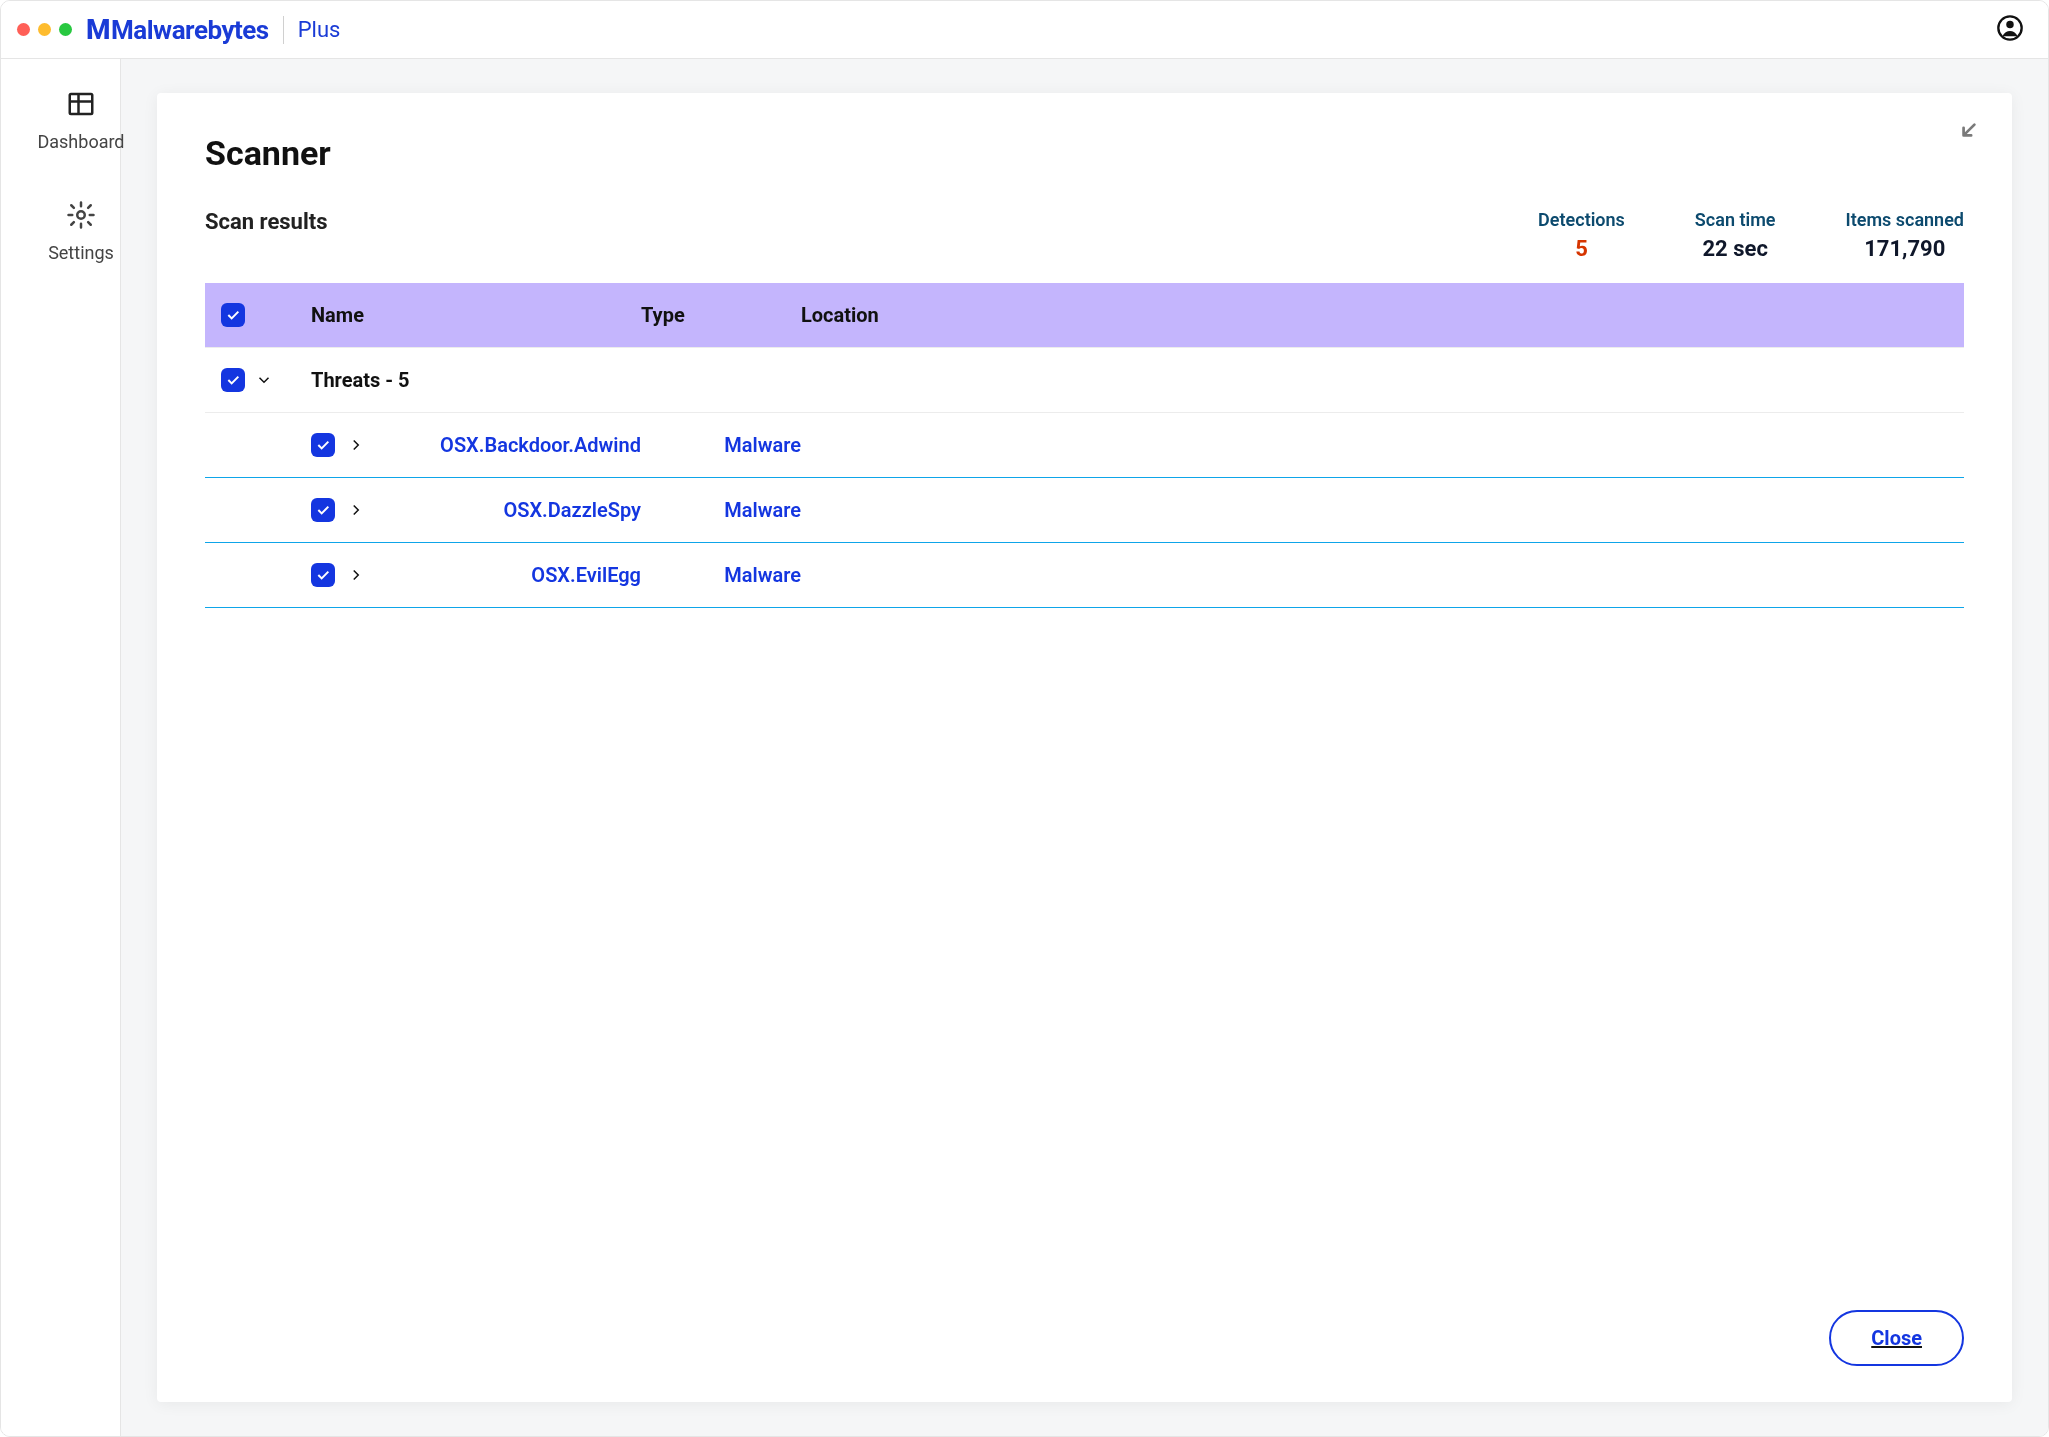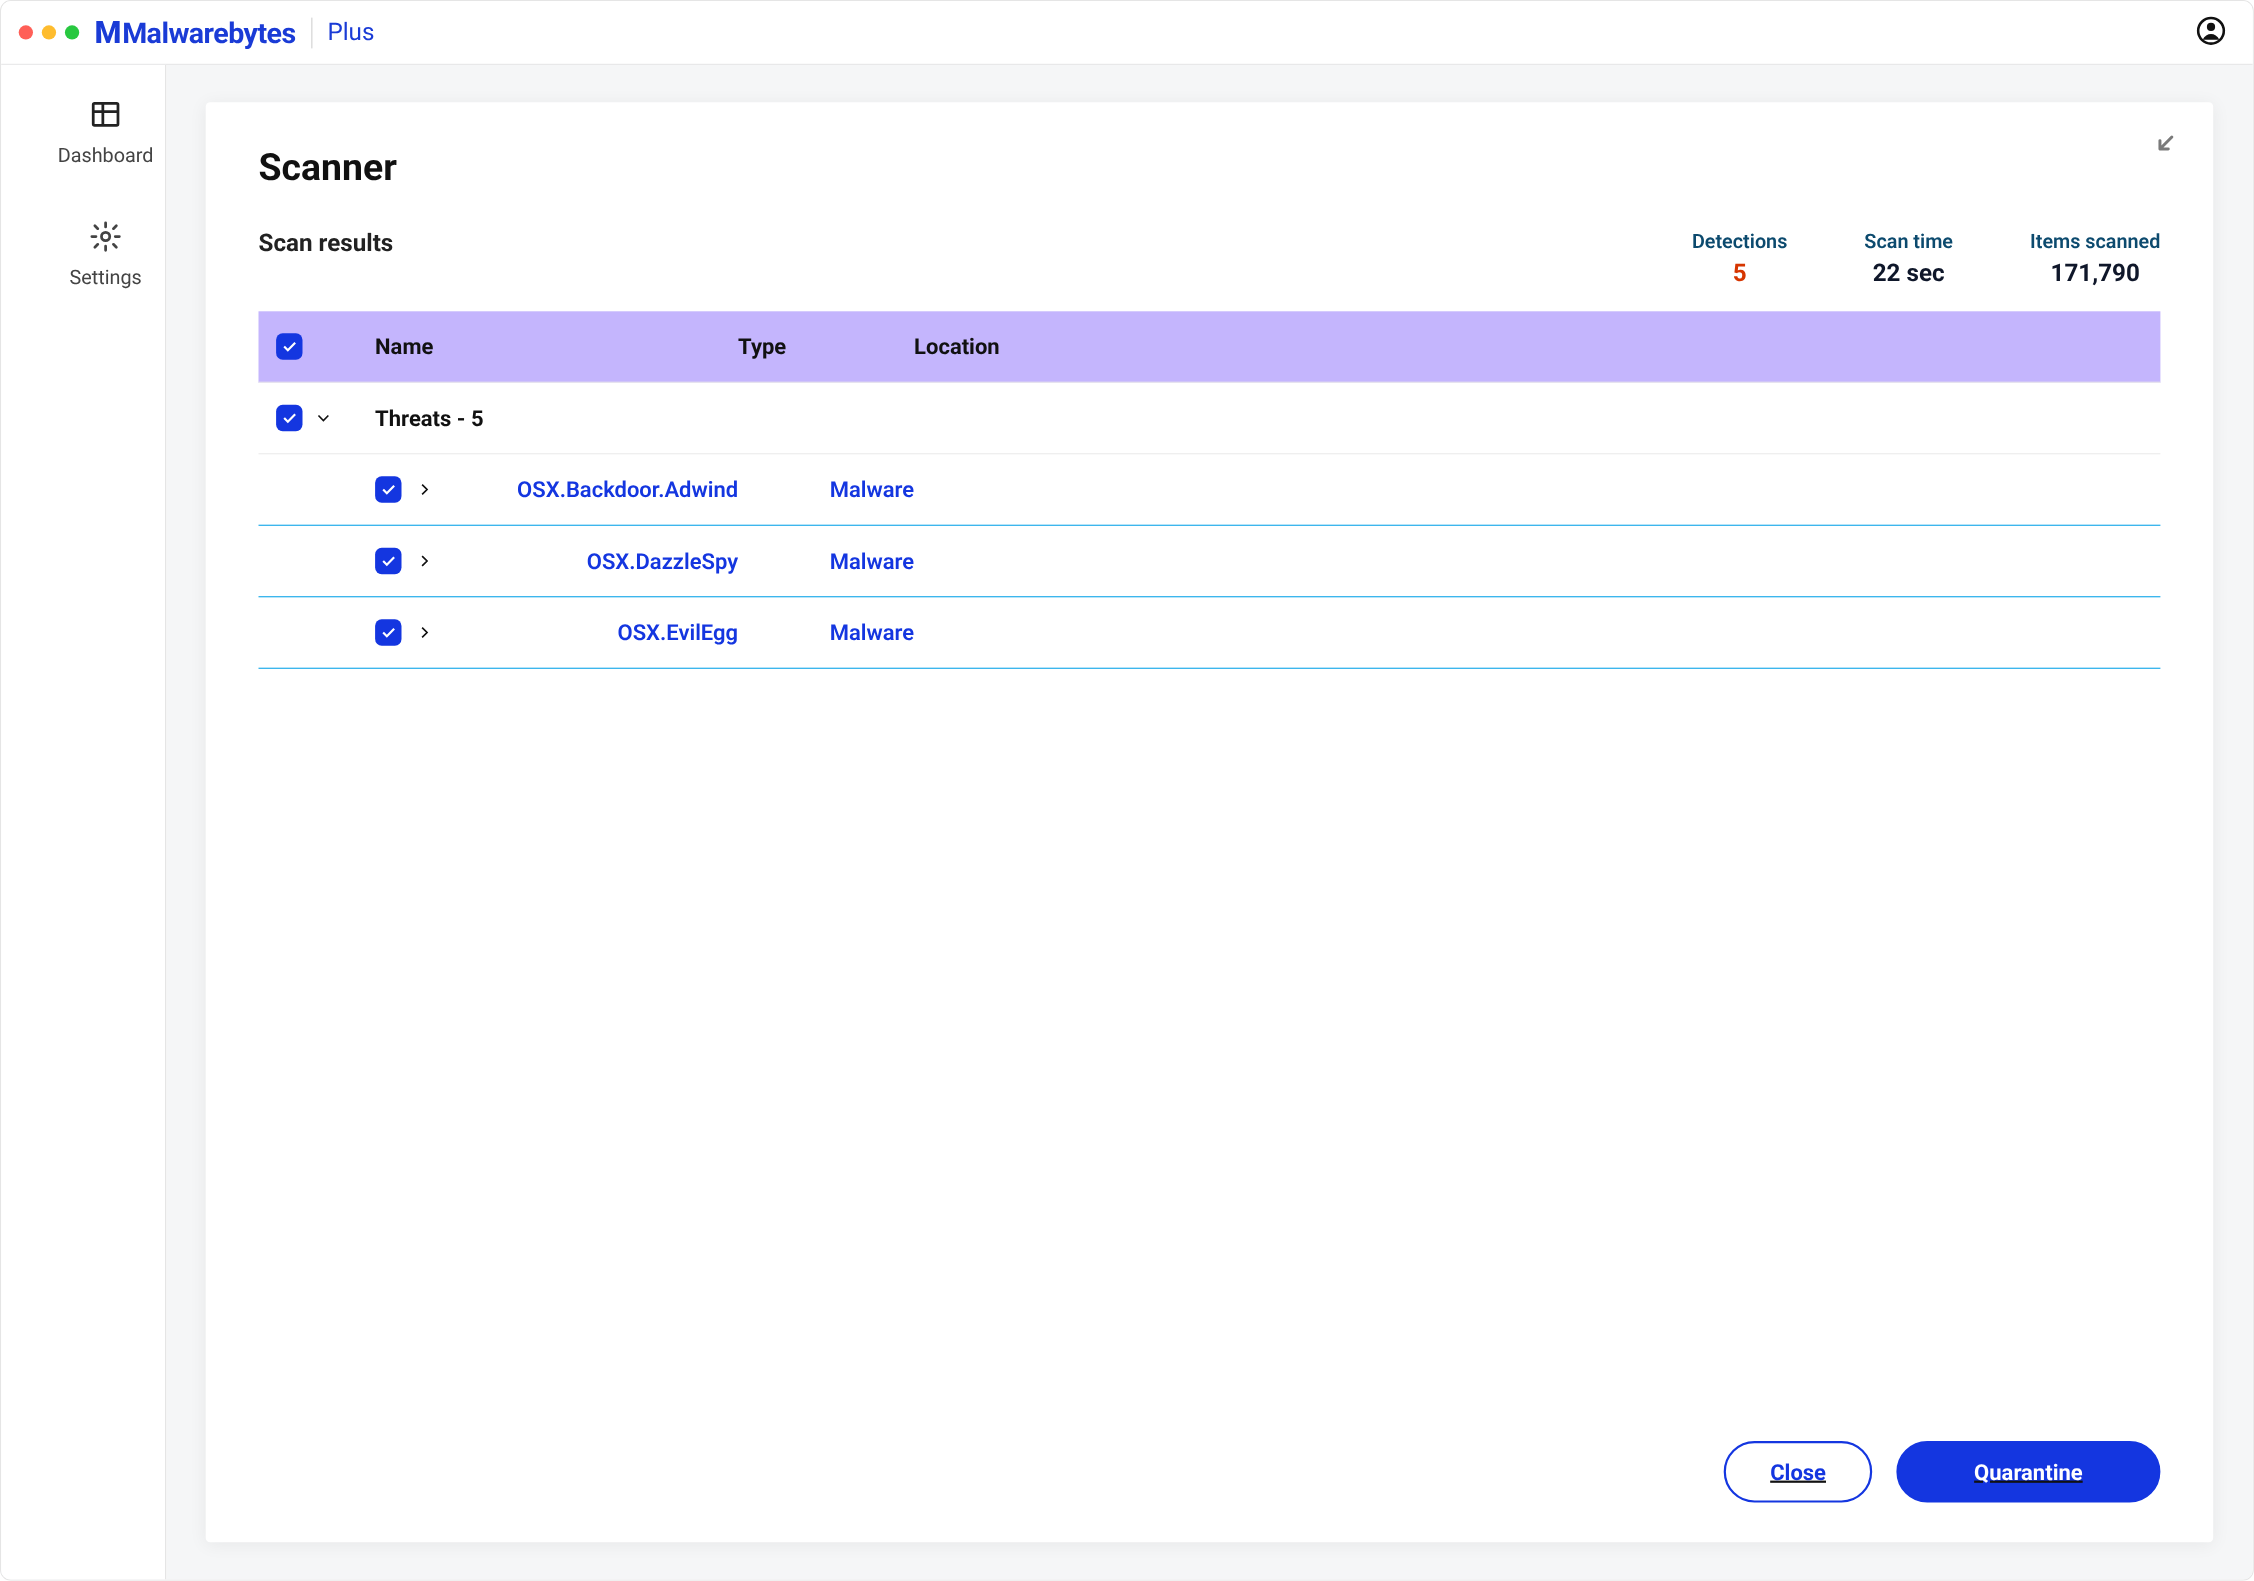--- a/index.html
+++ b/index.html
@@ -47,21 +47,21 @@
   .brand-plus { font-size:22px; color:#1a3bd6; font-weight:400; }
 
   .account-icon svg { width:28px; height:28px; }
 
   .body {
     flex:1; display:flex; min-height:0;
     background:#f5f6f7;
   }
 
   .sidebar {
-    width: 150px;
+    width: 120px;
     background:#fff;
     border-right:1px solid #e5e5e5;
     padding-top: 30px;
     display:flex; flex-direction:column; align-items:center; gap:48px;padding-left:41px;
   }
   .nav-item {
     display:flex; flex-direction:column; align-items:center; gap:12px;
     color:#444; font-size:18px; cursor:pointer;
     width:100%;
   }
@@ -325,18 +325,17 @@
               </span>
             </div>
             <div class="link">OSX.EvilEgg</div>
             <div class="link">Malware</div>
             <div></div>
           </div>
         </div>
 
         <div class="footer">
           <div class="btn btn-outline">Close</div>
-          <div class="btn btn-primary">Quarantine</div>
         </div>
       </div>
     </div>
   </div>
 </div>
 
 </body></html>

